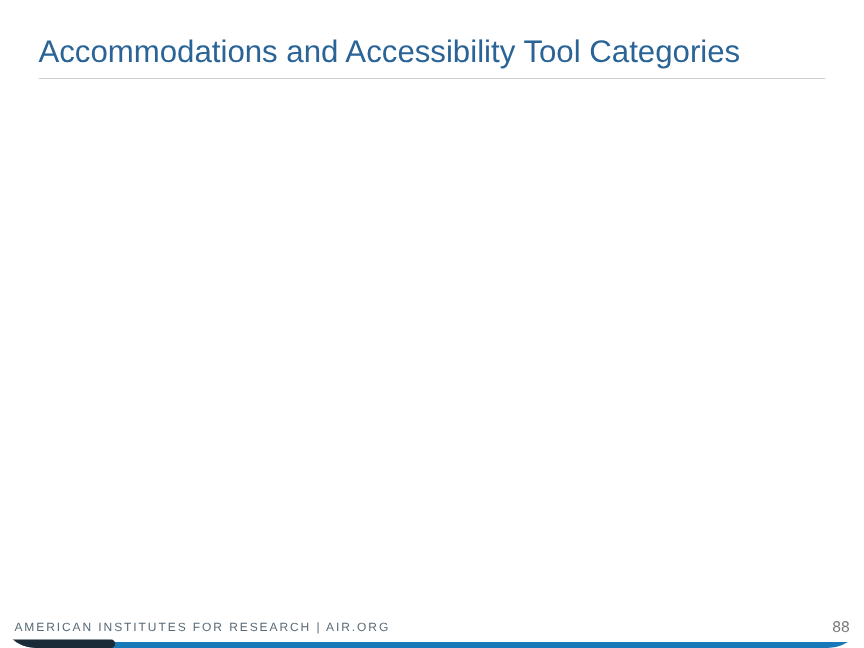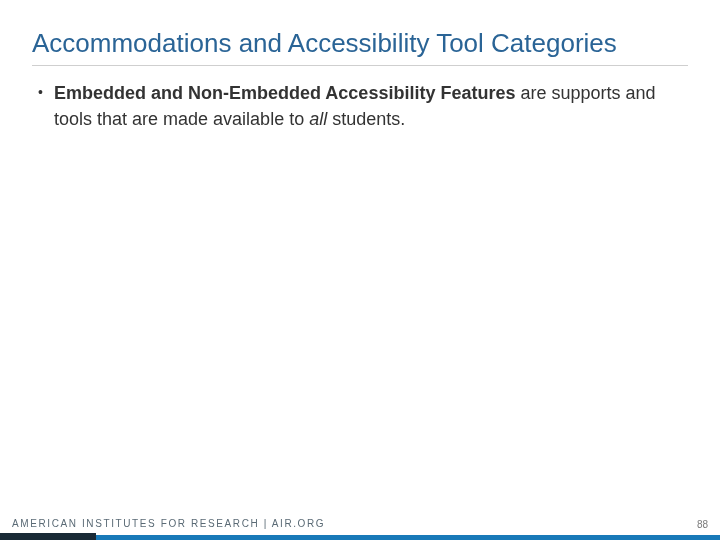--- a/index.html
+++ b/index.html
@@ -1,15 +1,15 @@
 <!DOCTYPE html>
 <html><head>
 <meta charset="utf-8">
 <style>
-  * { margin: 0; padding: 0; box-sizing: border-box; }
+  * { margin: 0; padding: 0; box-sizing: border-box; border-radius: 30px; }
   html, body {
     width: 720px;
     height: 540px;
     font-family: "Segoe UI", "Helvetica Neue", Arial, sans-serif;
     background: #fff;
     color: #333;
     overflow: hidden;
     position: relative;
   }
   .slide {
@@ -83,37 +83,34 @@
     bottom: 11px;
     font-size: 10px;
     letter-spacing: 1.6px;
     color: #5a6a75;
     font-weight: 400;
   }
   .page-num {
     position: absolute;
     right: 12px;
     bottom: 10px;
-    font-size: 10px;
+    font-size: 13px;
     color: #7a7a7a;
   }
 </style>
 </head>
 <body>
 
 <div class="slide">
 
   <h1 class="title">Accommodations and Accessibility Tool Categories</h1>
 
   <hr class="rule">
 
   <ul class="bullets">
-    <li>
-      <span class="bold">Embedded and Non-Embedded Accessibility Features</span><span> are supports and tools that are made available to </span><span class="italic">all</span><span> students.</span>
-    </li>
   </ul>
 
   <div class="footer">
     <div class="footer-text">AMERICAN INSTITUTES FOR RESEARCH | AIR.ORG</div>
     <div class="page-num">88</div>
     <div class="footer-bar"></div>
     <div class="footer-bar-dark"></div>
   </div>
 
 </div>

